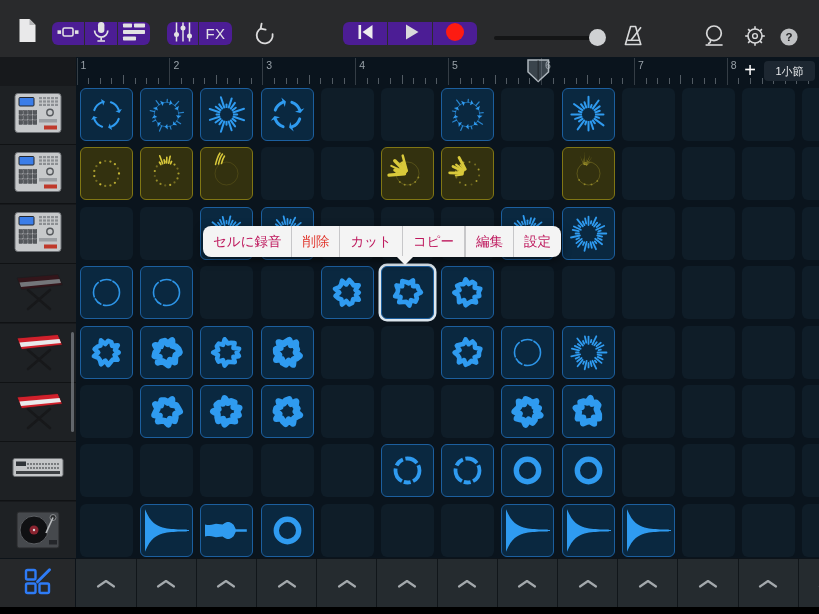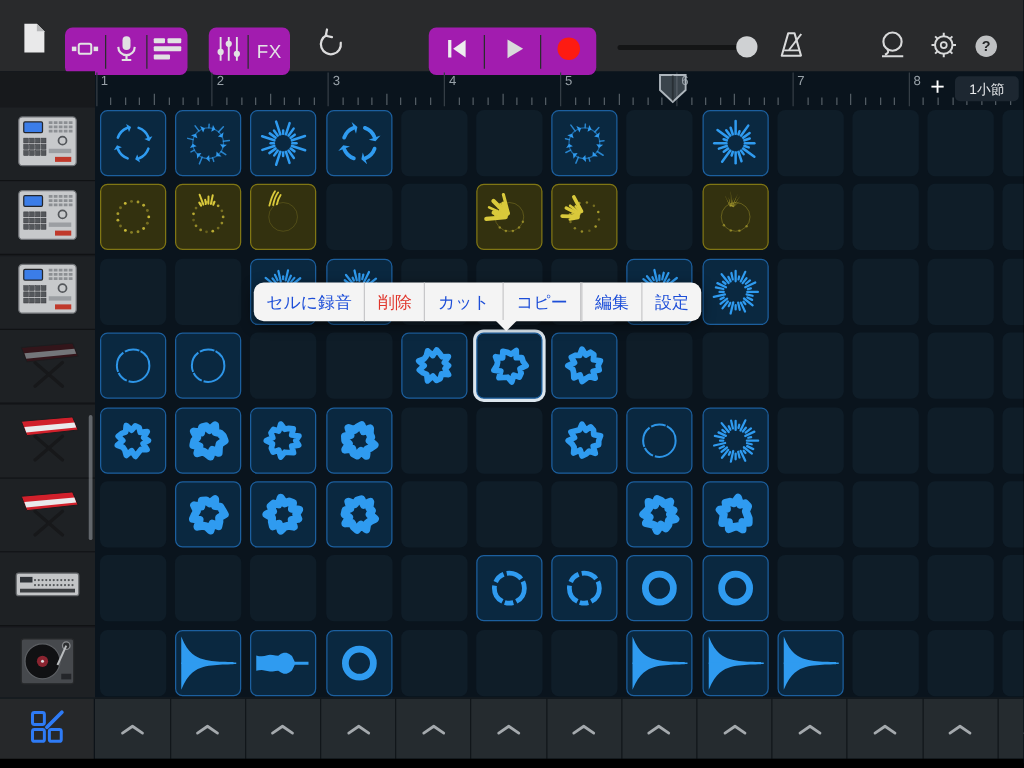--- a/index.html
+++ b/index.html
@@ -2,21 +2,21 @@
 <html><head>
 <meta charset="utf-8">
 <style>
   html,body{margin:0;padding:0;background:#000;}
   *{box-sizing:border-box;}
   #app{position:relative;width:819px;height:614px;overflow:hidden;
        background:#0a141d;font-family:"Liberation Sans",sans-serif;
        -webkit-font-smoothing:antialiased;}
   
   #toolbar{position:absolute;left:0;top:0;width:819px;height:57px;background:#292a2c;}
-  .tb-group{position:absolute;top:22px;height:38px;background:#a21caf;border-radius:6px;
+  .tb-group{position:absolute;top:22px;height:23px;background:#4c1d95;border-radius:6px;
             display:flex;align-items:center;overflow:hidden;}
   .tb-btn{height:27px;display:flex;align-items:center;justify-content:center;}
   .tb-sep{width:1px;height:27px;background:#2b2c2e;}
   .fx-label{color:#e4e4e5;font-size:15px;letter-spacing:.5px;}
   #file-btn{position:absolute;left:17px;top:18px;}
   #undo-btn{position:absolute;left:252px;top:22px;}
   #slider{position:absolute;left:494px;top:29px;width:112px;height:17px;}
   #slider .track{position:absolute;left:0;top:7px;width:112px;height:4px;border-radius:2px;background:#141516;}
   #slider .knob{position:absolute;right:0;top:0;width:17px;height:17px;border-radius:50%;background:#cfd1d3;}
   .tb-icon{position:absolute;top:24px;}
@@ -40,21 +40,21 @@
   #grid{position:absolute;left:76px;top:86px;width:743px;height:472px;overflow:hidden;}
   .cell{position:absolute;width:53px;height:53px;border-radius:6px;background:#0f1d28;}
   .cell.blue{background:#0a2840;border:1px solid #1c5f9e;}
   .cell.yellow{background:#33310f;border:1px solid #807614;}
   .cell.selected{box-shadow:0 0 0 2.5px #dce6ee;}
   .cell svg{position:absolute;left:-1px;top:-1px;}
   
   #context-menu{position:absolute;left:203px;top:226px;height:31px;background:#f4f4f4;
             border-radius:8px;display:inline-flex;align-items:stretch;z-index:30;
             box-shadow:0 3px 10px rgba(0,0,0,.55);}
-  .menu-item{display:flex;align-items:center;padding:0 10px;font-size:13.5px;color:#1d4ed8;white-space:nowrap;}
+  .menu-item{display:flex;align-items:center;padding:0 10px;font-size:13.5px;color:#be185d;white-space:nowrap;}
   .menu-item.destructive{color:#e0352b;}
   .menu-sep{width:1px;background:#c7c7c9;margin:0;}
   #menu-arrow{position:absolute;left:193px;top:30px;width:0;height:0;
             border-left:9px solid transparent;border-right:9px solid transparent;
             border-top:9px solid #f4f4f4;}
   
   #bottom-strip{position:absolute;left:0;top:558px;width:819px;height:49px;background:#252b2f;
             border-top:1px solid #0d1319;}
   #edit-cell-btn{position:absolute;left:0;top:0;width:76px;height:49px;background:#26282a;
             border-right:1px solid #0d1319;display:flex;align-items:center;justify-content:center;}

